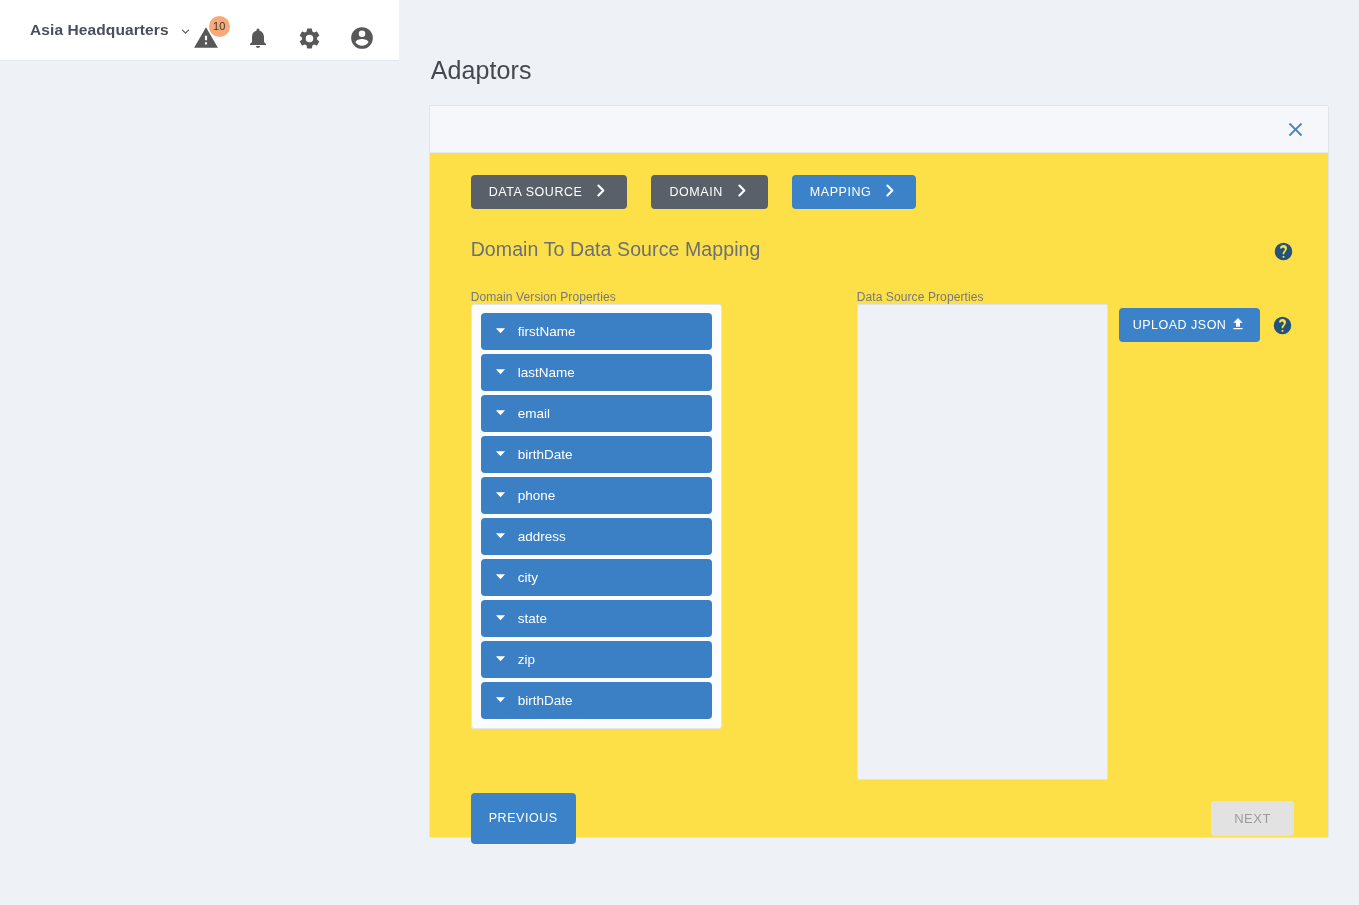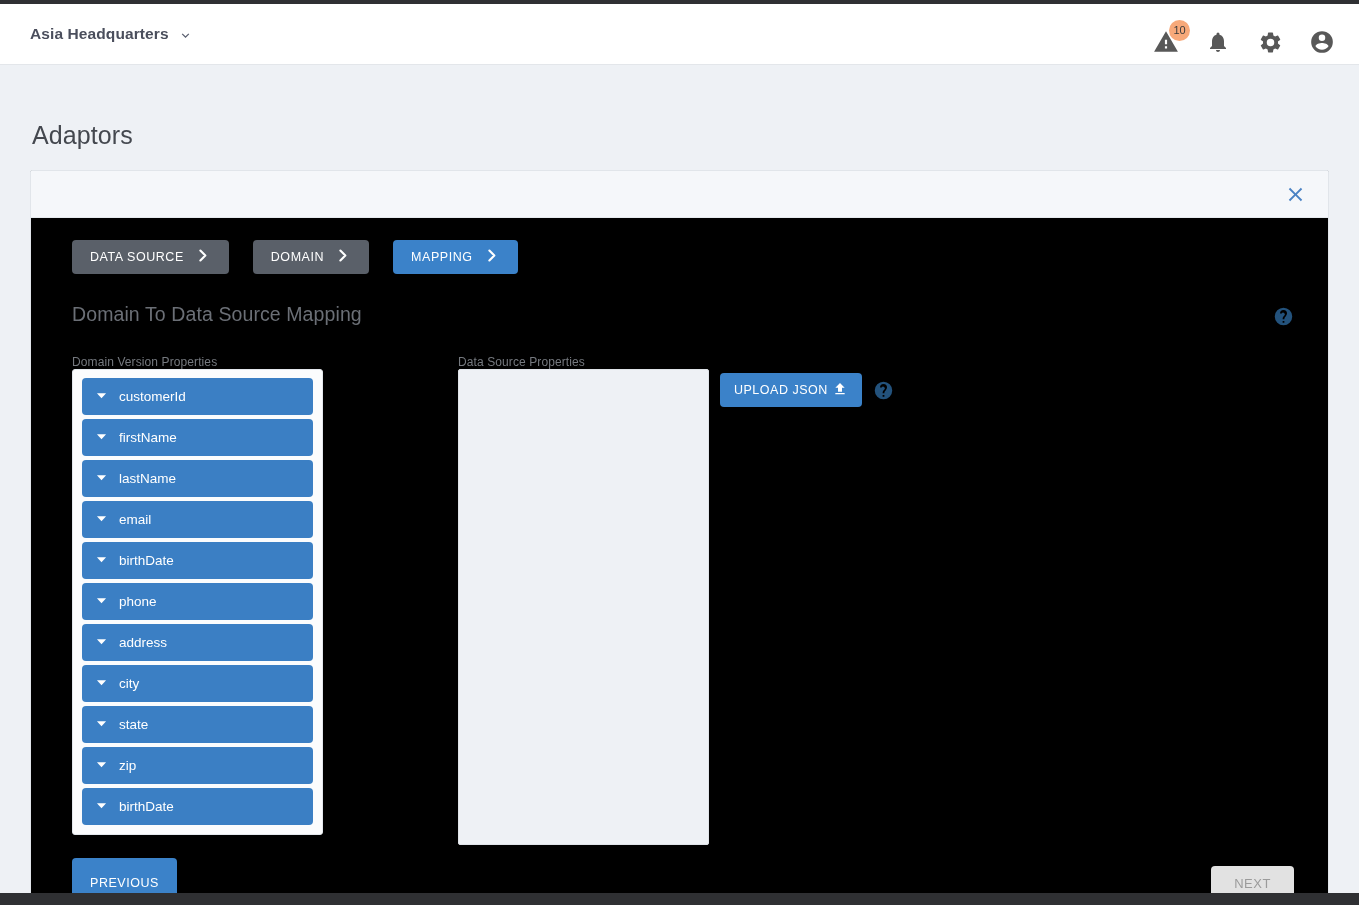--- a/index.html
+++ b/index.html
@@ -15,21 +15,20 @@
     background: #eef1f5;
     color: #3c4043;
     -webkit-font-smoothing: antialiased;
   }
 
   .page {
     position: relative;
     width: 1359px;
     height: 905px;
     display: flex;
-    flex-direction: column;
   }
 
   
   .top-strip {
     height: 4px;
     background: #2f3033;
     flex: none;
   }
   .bottom-strip {
     height: 12px;
@@ -115,21 +114,21 @@
     font-size: 25px;
     font-weight: normal;
     color: #44484f;
     padding: 28px 0 20px 2px;
     letter-spacing: 0.1px;
     margin-top: 28px;
   }
 
   
   .card {
-    background: #000000;
+    background: #fde047;
     border: 1px solid #e1e5ea;
     border-radius: 2px;
     height: 733px;
     display: flex;
     flex-direction: column;
   }
 
   .card-header {
     height: 47px;
     flex: none;
@@ -423,28 +422,20 @@
           </div>
         </div>
 
         <div class="mapping-area">
 
           <div class="col-domain">
             <div class="col-label">Domain Version Properties</div>
 
             <div class="prop-list">
 
-              <div class="prop-item">
-                <span class="tri">
-                  <svg viewBox="0 0 12 12" width="11" height="11" fill="#ffffff" aria-hidden="true">
-                      <polygon points="1,3.5 11,3.5 6,9"></polygon>
-                    </svg>
-                </span>
-                <span>customerId</span>
-              </div>
 
               <div class="prop-item">
                 <span class="tri">
                   <svg viewBox="0 0 12 12" width="11" height="11" fill="#ffffff" aria-hidden="true">
                       <polygon points="1,3.5 11,3.5 6,9"></polygon>
                     </svg>
                 </span>
                 <span>firstName</span>
               </div>
 

